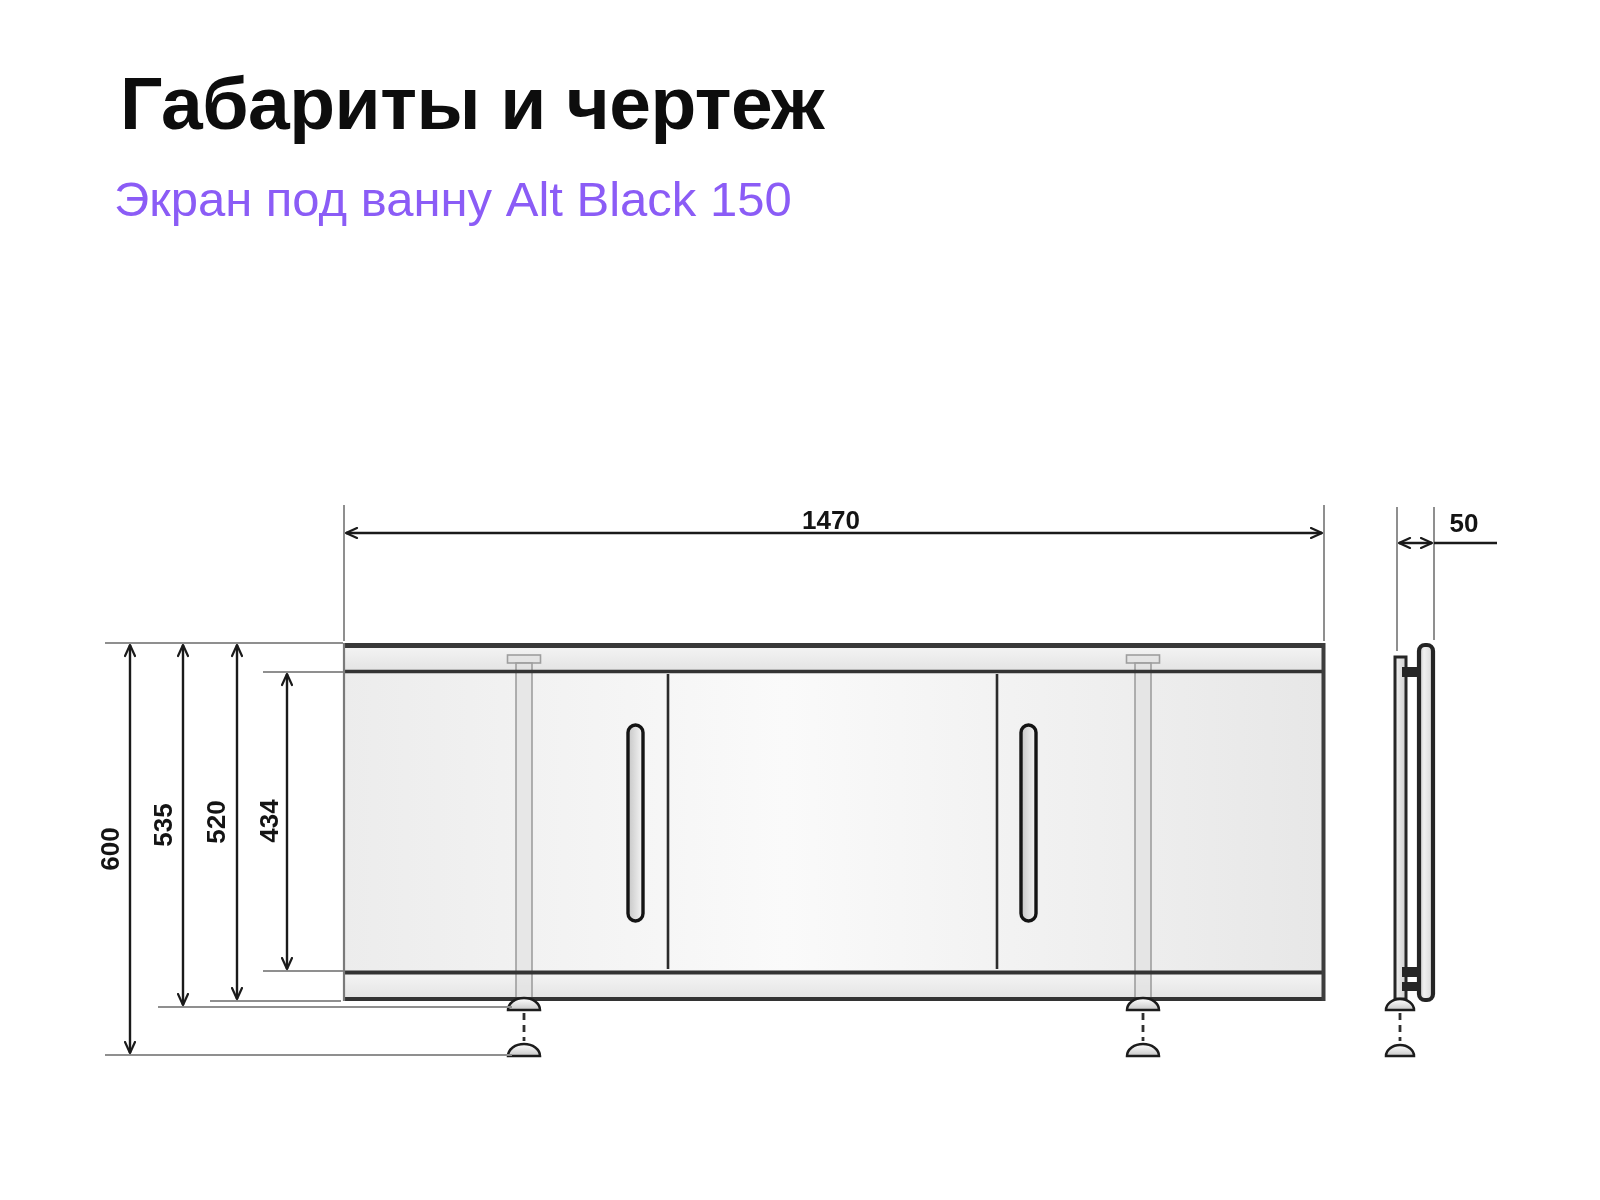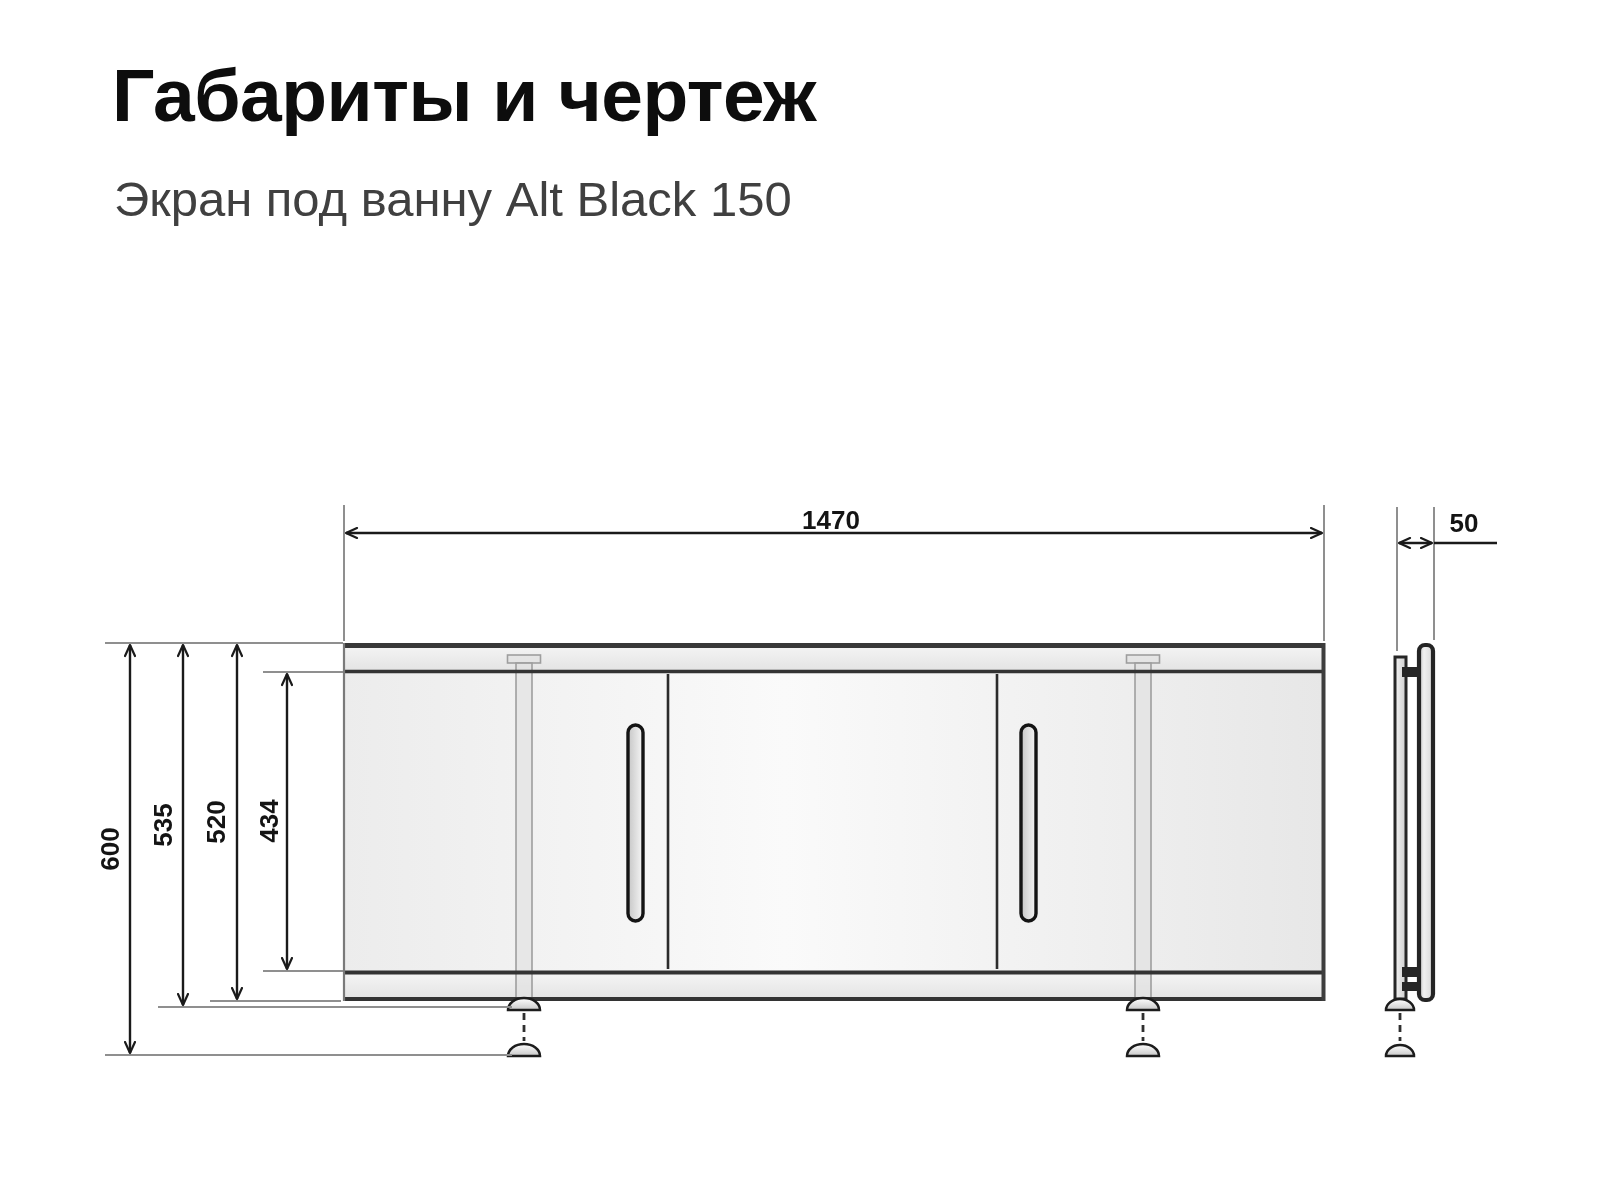--- a/index.html
+++ b/index.html
@@ -1,26 +1,26 @@
 <!DOCTYPE html>
 <html><head>
 <meta charset="utf-8">
 <style>
   html,body{margin:0;padding:0;}
   body{
     width:1600px;height:1200px;position:relative;background:#ffffff;
     font-family:"Liberation Sans",sans-serif;overflow:hidden;
   }
   .title{
-    position:absolute;left:112px;top:54px;margin:0;
+    position:absolute;left:112px;top:54px;margin:8px;
     font-size:75px;font-weight:700;line-height:1.1;letter-spacing:-0.5px;color:#0d0d0d;
   }
   .subtitle{
     position:absolute;left:114px;top:173px;margin:0;
-    font-size:49px;font-weight:400;line-height:1.1;color:#404040;
+    font-size:49px;font-weight:400;line-height:1.1;color:#8b5cf6;
   }
   svg.drawing{position:absolute;left:0;top:0;}
   svg text{
     font-family:"Liberation Sans",sans-serif;
     font-weight:700;font-size:26px;fill:#141414;
   }
 </style>
 </head>
 <body>
 

